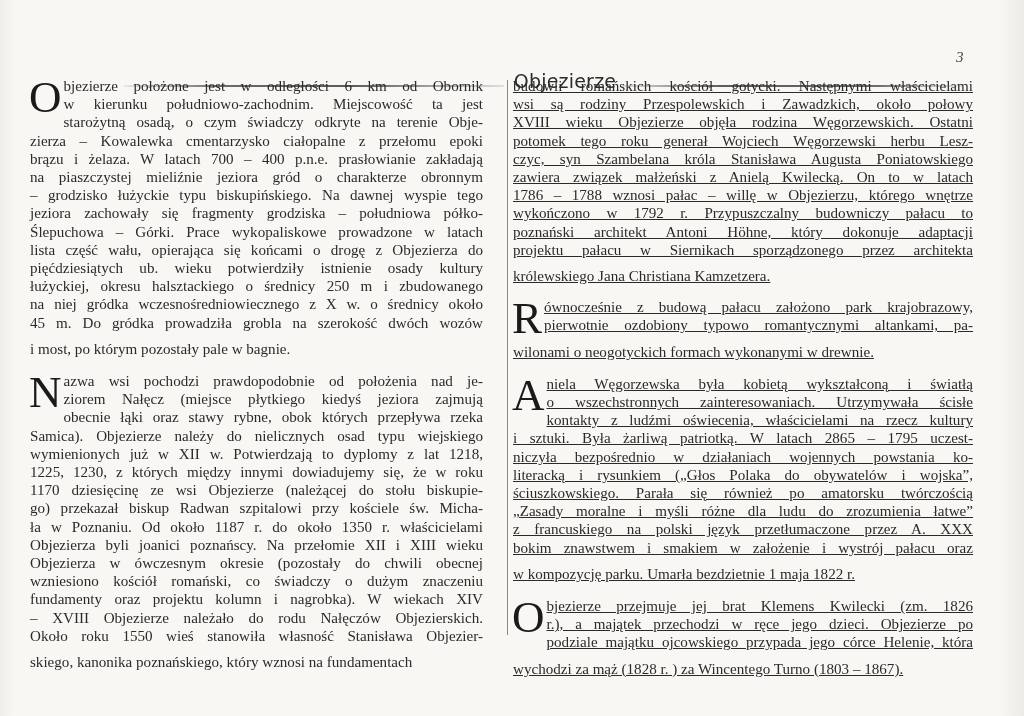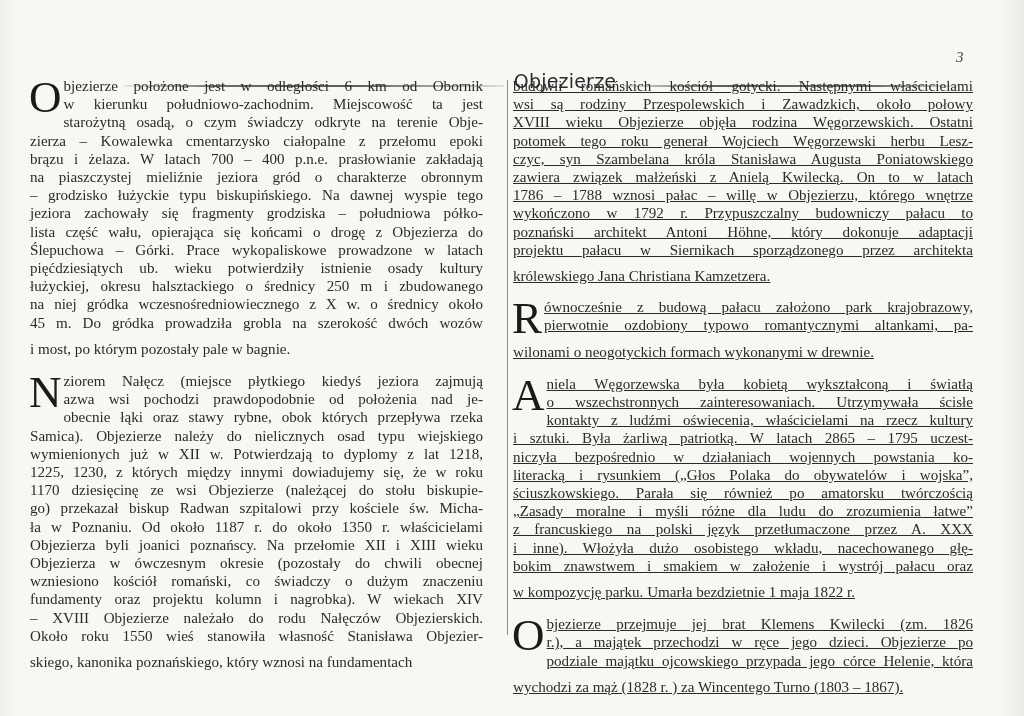--- a/index.html
+++ b/index.html
@@ -65,32 +65,32 @@
       <div class="para">
         <span class="dropcap">O</span>
         <span class="line">bjezierze położone jest w odległości 6 km od Obornik</span>
         <span class="line">w kierunku południowo-zachodnim. Miejscowość ta jest</span>
         <span class="line">starożytną osadą, o czym świadczy odkryte na terenie Obje-</span>
         <span class="line">zierza – Kowalewka cmentarzysko ciałopalne z przełomu epoki</span>
         <span class="line">brązu i żelaza. W latach 700 – 400 p.n.e. prasłowianie zakładają</span>
         <span class="line">na piaszczystej mieliźnie jeziora gród o charakterze obronnym</span>
         <span class="line">– grodzisko łużyckie typu biskupińskiego. Na dawnej wyspie tego</span>
         <span class="line">jeziora zachowały się fragmenty grodziska – południowa półko-</span>
+        <span class="line">Ślepuchowa – Górki. Prace wykopaliskowe prowadzone w latach</span>
         <span class="line">lista część wału, opierająca się końcami o drogę z Objezierza do</span>
-        <span class="line">Ślepuchowa – Górki. Prace wykopaliskowe prowadzone w latach</span>
         <span class="line">pięćdziesiątych ub. wieku potwierdziły istnienie osady kultury</span>
         <span class="line">łużyckiej, okresu halsztackiego o średnicy 250 m i zbudowanego</span>
         <span class="line">na niej gródka wczesnośredniowiecznego z X w. o średnicy około</span>
         <span class="line">45 m. Do gródka prowadziła grobla na szerokość dwóch wozów</span>
         <span class="line last">i most, po którym pozostały pale w bagnie.</span>
       </div>
       <div class="para">
         <span class="dropcap">N</span>
+        <span class="line">azwa wsi pochodzi prawdopodobnie od położenia nad je-</span>
         <span class="line">ziorem Nałęcz (miejsce płytkiego kiedyś jeziora zajmują</span>
-        <span class="line">azwa wsi pochodzi prawdopodobnie od położenia nad je-</span>
         <span class="line">obecnie łąki oraz stawy rybne, obok których przepływa rzeka</span>
         <span class="line">Samica). Objezierze należy do nielicznych osad typu wiejskiego</span>
         <span class="line">wymienionych już w XII w. Potwierdzają to dyplomy z lat 1218,</span>
         <span class="line">1225, 1230, z których między innymi dowiadujemy się, że w roku</span>
         <span class="line">1170 dziesięcinę ze wsi Objezierze (należącej do stołu biskupie-</span>
         <span class="line">go) przekazał biskup Radwan szpitalowi przy kościele św. Micha-</span>
         <span class="line">ła w Poznaniu. Od około 1187 r. do około 1350 r. właścicielami</span>
         <span class="line">Objezierza byli joanici poznańscy. Na przełomie XII i XIII wieku</span>
         <span class="line">Objezierza w ówczesnym okresie (pozostały do chwili obecnej</span>
         <span class="line">wzniesiono kościół romański, co świadczy o dużym znaczeniu</span>
@@ -125,21 +125,20 @@
         <span class="dropcap">A</span>
         <span class="line">niela Węgorzewska była kobietą wykształconą i światłą</span>
         <span class="line">o wszechstronnych zainteresowaniach. Utrzymywała ścisłe</span>
         <span class="line">kontakty z ludźmi oświecenia, właścicielami na rzecz kultury</span>
         <span class="line">i sztuki. Była żarliwą patriotką. W latach 2865 – 1795 uczest-</span>
         <span class="line">niczyła bezpośrednio w działaniach wojennych powstania ko-</span>
         <span class="line">literacką i rysunkiem („Głos Polaka do obywatelów i wojska”,</span>
         <span class="line">ściuszkowskiego. Parała się również po amatorsku twórczością</span>
         <span class="line">„Zasady moralne i myśli różne dla ludu do zrozumienia łatwe”</span>
         <span class="line">z francuskiego na polski język przetłumaczone przez A. XXX</span>
-        <span class="line">i inne). Włożyła dużo osobistego wkładu, nacechowanego głę-</span>
         <span class="line">bokim znawstwem i smakiem w założenie i wystrój pałacu oraz</span>
         <span class="line last">w kompozycję parku. Umarła bezdzietnie 1 maja 1822 r.</span>
       </div>
       <div class="para">
         <span class="dropcap">O</span>
         <span class="line">bjezierze przejmuje jej brat Klemens Kwilecki (zm. 1826</span>
         <span class="line">r.), a majątek przechodzi w ręce jego dzieci. Objezierze po</span>
         <span class="line">podziale majątku ojcowskiego przypada jego córce Helenie, która</span>
         <span class="line last">wychodzi za mąż (1828 r. ) za Wincentego Turno (1803 – 1867).</span>
       </div>

